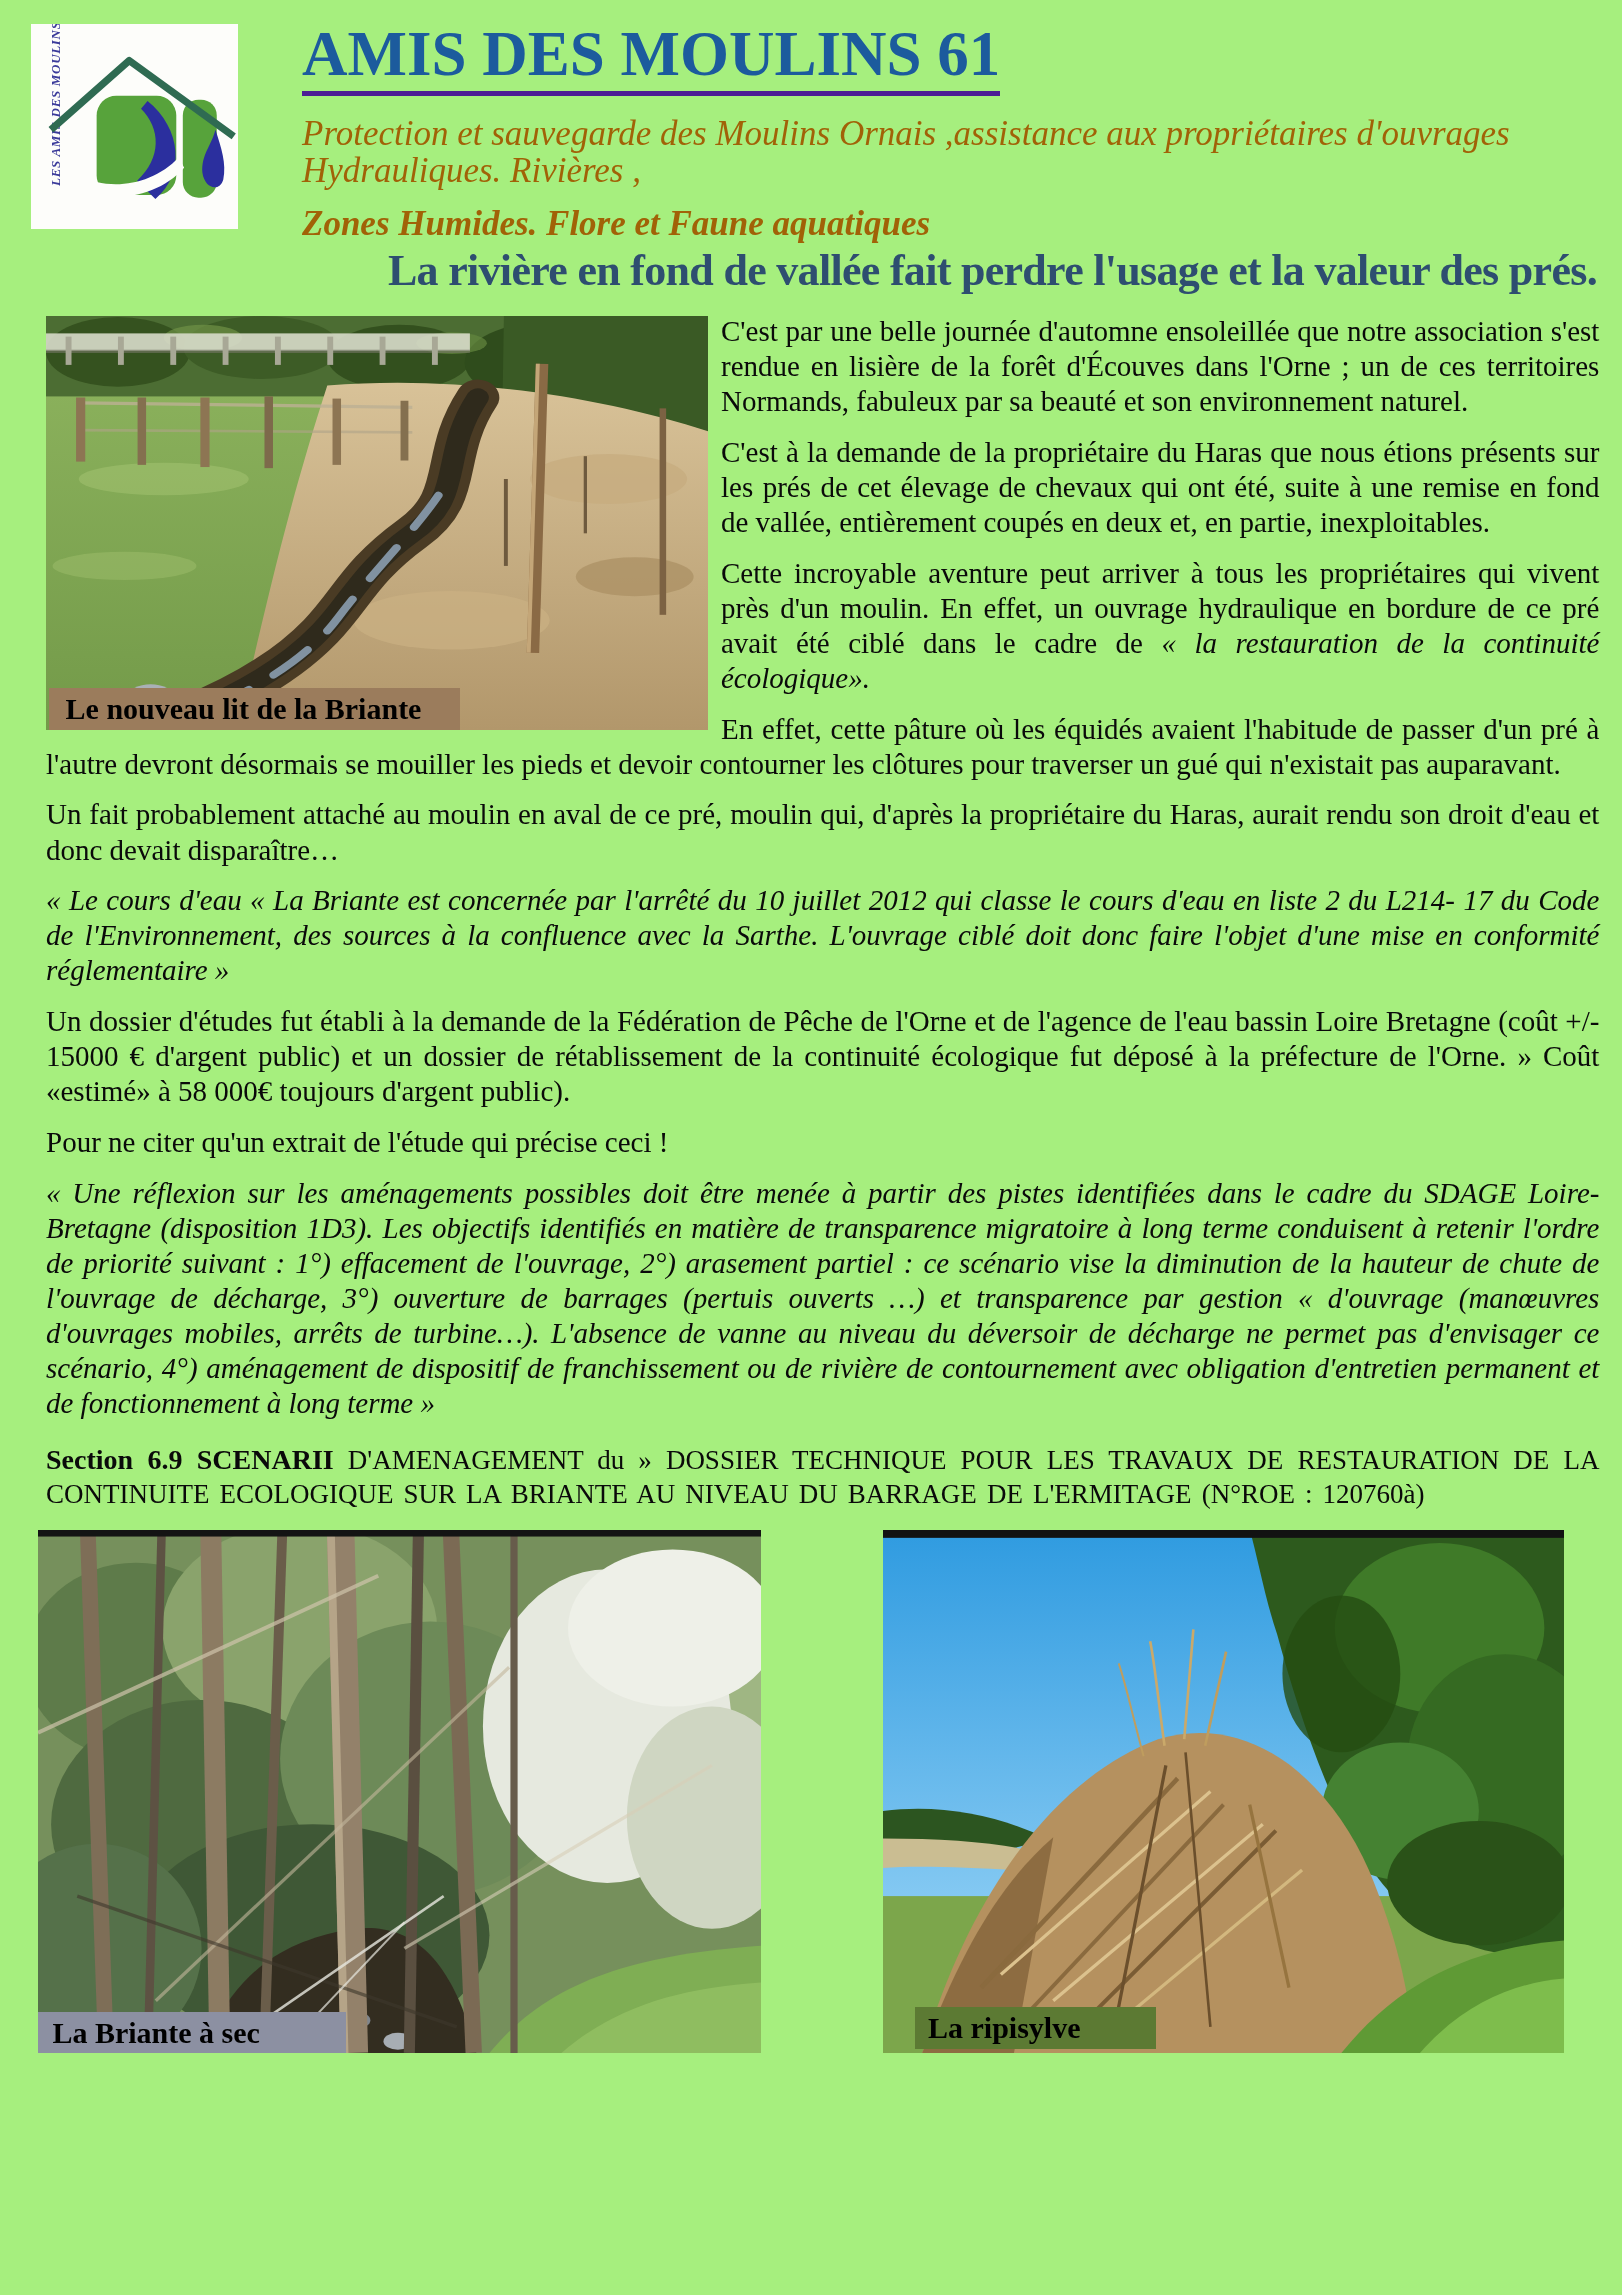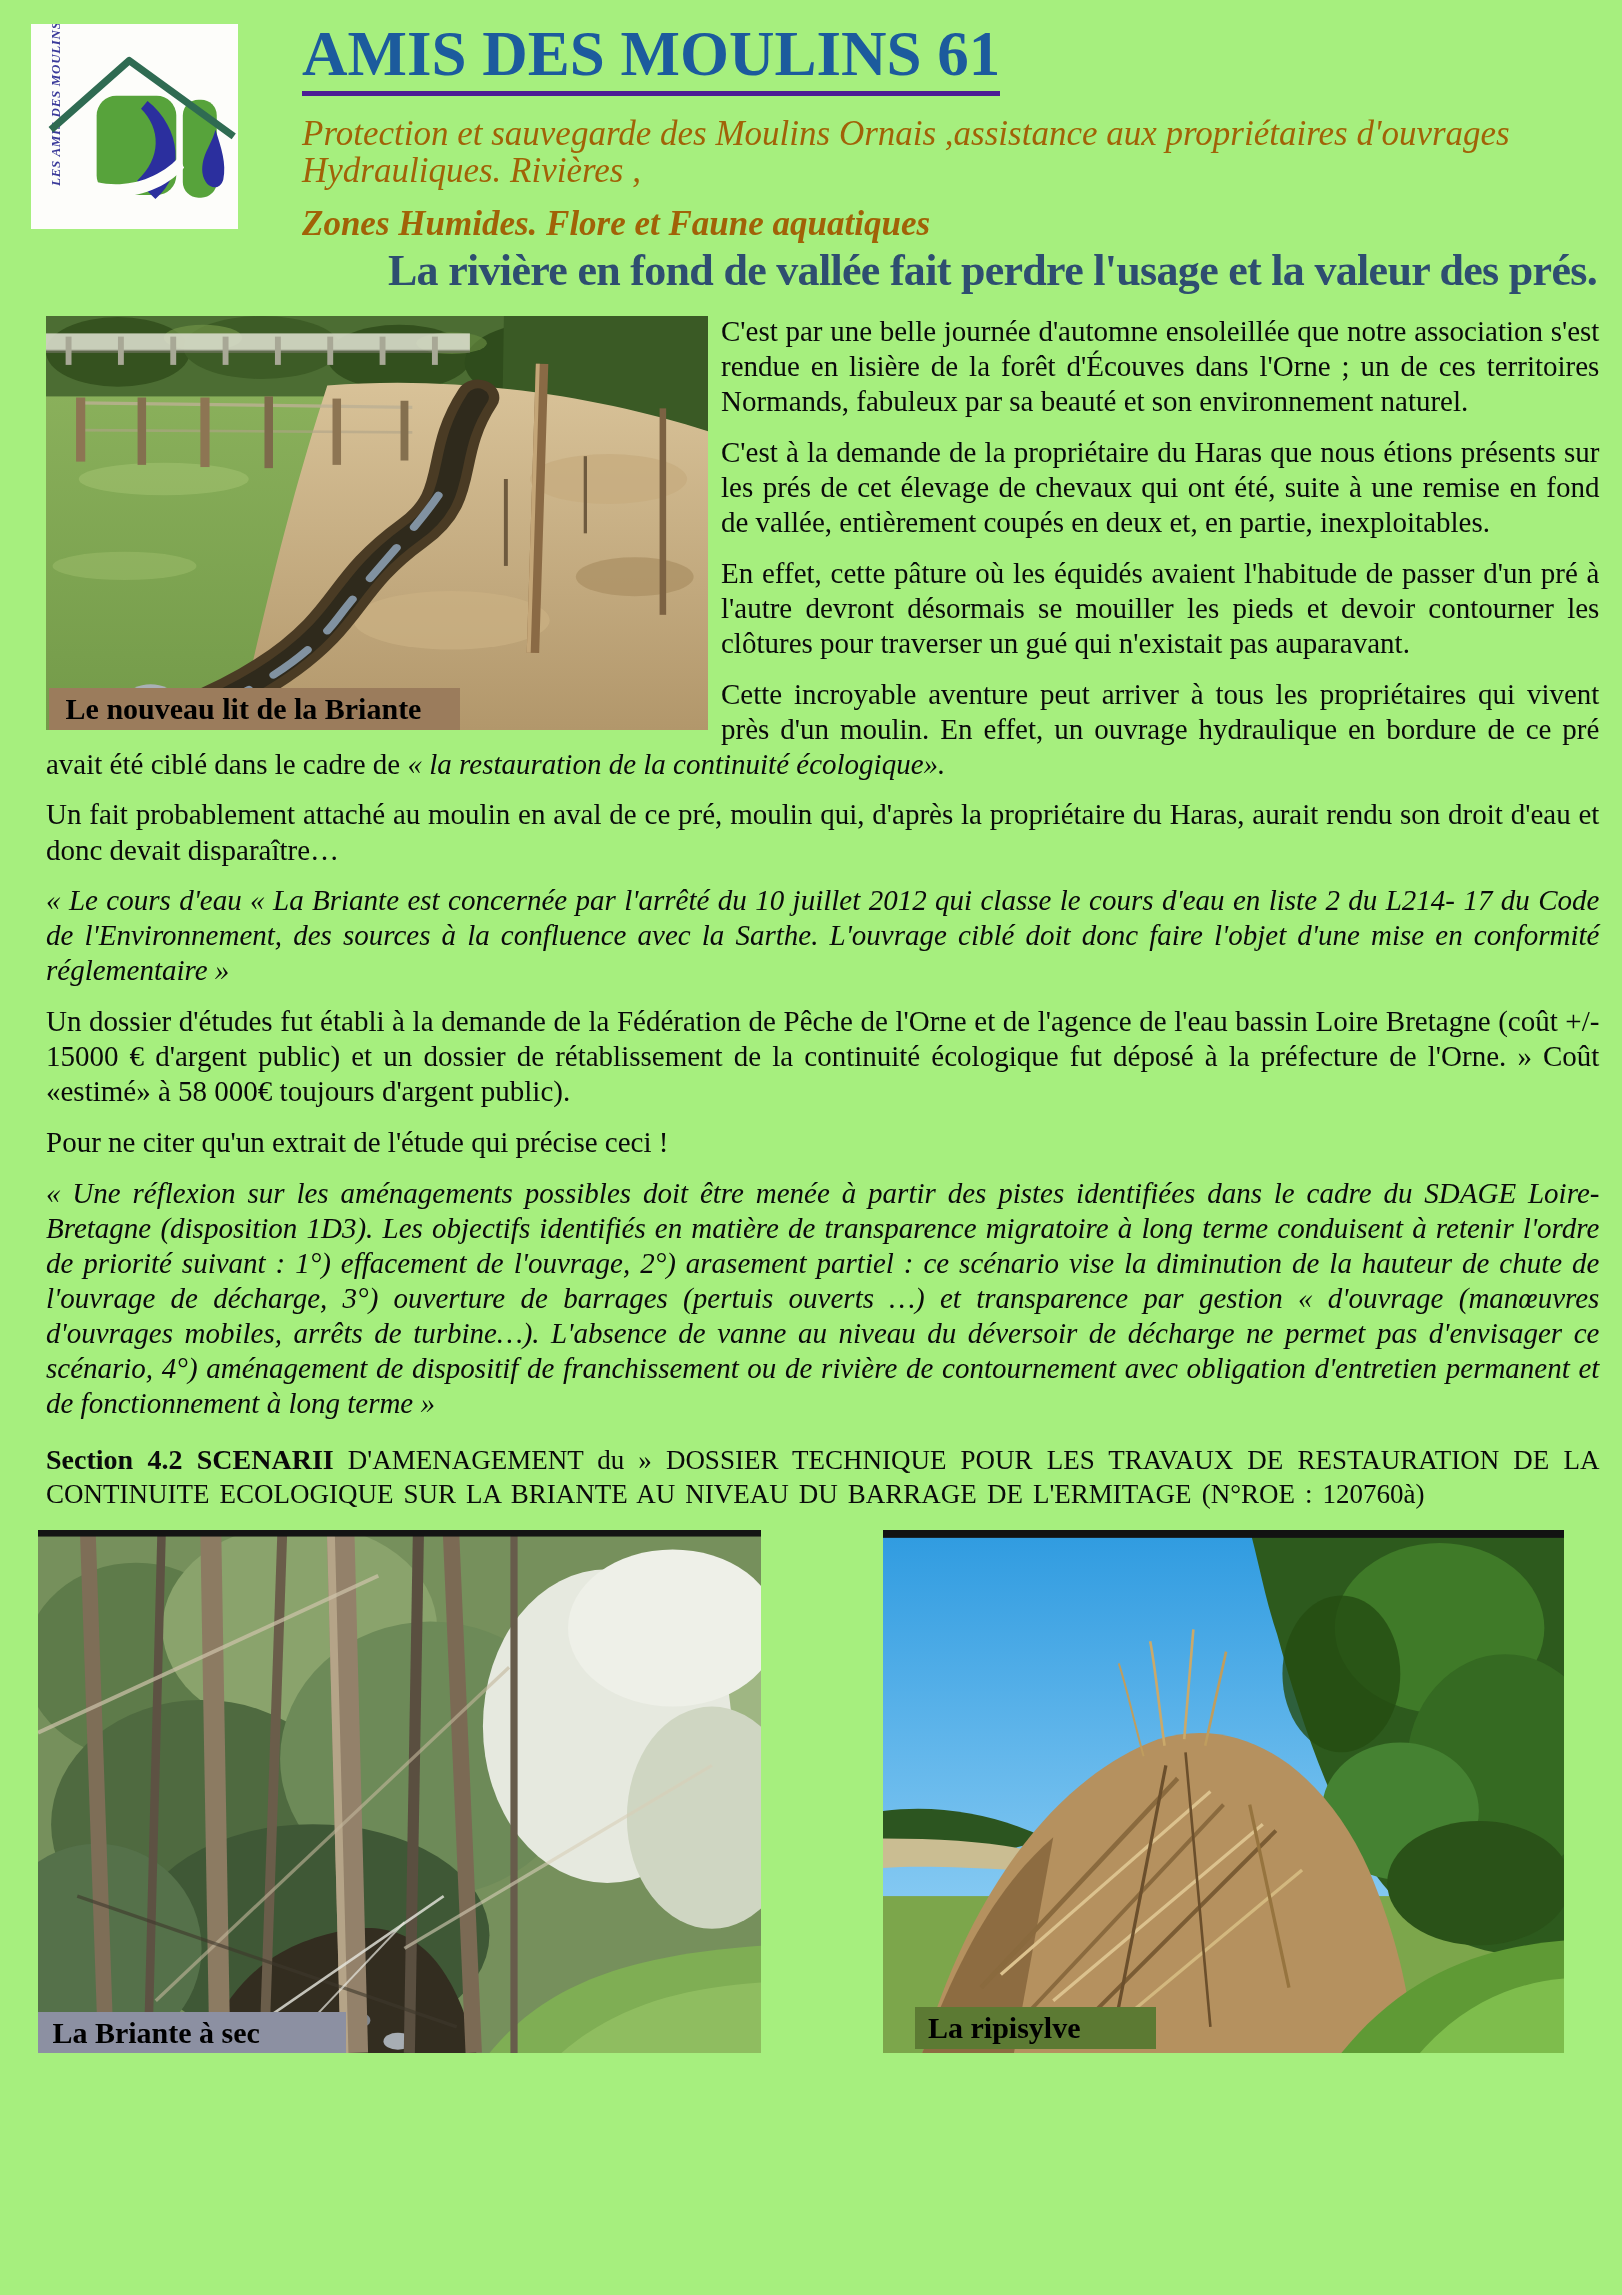--- a/index.html
+++ b/index.html
@@ -170,31 +170,31 @@
         <rect x="742" y="88" width="6" height="532" fill="#c4a678" transform="rotate(1.5 750 350)"></rect>
         <rect x="938" y="170" width="10" height="380" fill="#7c6243"></rect>
         <rect x="700" y="300" width="6" height="160" fill="#6e5a3e"></rect>
         <rect x="822" y="258" width="5" height="142" fill="#6e5a3e"></rect>
       </svg>
       <div class="photo-cap cap-new">Le nouveau lit de la Briante</div>
     </div>
 
     <p>C'est par une belle journée d'automne ensoleillée que notre association s'est rendue en lisière de la forêt d'Écouves dans l'Orne ;  un de ces territoires Normands, fabuleux par sa beauté et son environnement naturel.</p>
     <p>C'est à la demande de la propriétaire du Haras que nous étions présents sur les prés de cet élevage de chevaux qui ont été, suite à une remise en fond de vallée, entièrement coupés en deux et,  en partie,  inexploitables.</p>
+    <p><span>Cette incroyable aventure peut arriver à tous les propriétaires qui vivent près d'un moulin. En effet,  un ouvrage hydraulique en bordure de ce pré avait été ciblé dans le cadre de  </span><span class="italic">« la restauration de la continuité écologique».</span></p>
     <p>En effet,  cette pâture où les équidés avaient l'habitude de passer d'un pré à l'autre devront désormais se mouiller les pieds et devoir contourner les clôtures pour traverser un gué qui n'existait pas auparavant.</p>
-    <p><span>Cette incroyable aventure peut arriver à tous les propriétaires qui vivent près d'un moulin. En effet,  un ouvrage hydraulique en bordure de ce pré avait été ciblé dans le cadre de  </span><span class="italic">« la restauration de la continuité écologique».</span></p>
     <p>Un fait probablement attaché au moulin en aval de ce pré, moulin qui,  d'après la propriétaire du Haras,  aurait rendu son droit d'eau et donc devait disparaître…</p>
     <p class="italic">« Le cours d'eau « La Briante est concernée par l'arrêté du 10 juillet 2012 qui classe le cours d'eau en liste 2 du L214- 17 du Code de l'Environnement, des sources à la confluence avec la Sarthe. L'ouvrage ciblé doit donc faire l'objet d'une mise en conformité réglementaire »</p>
     <p>Un dossier d'études fut établi à la demande de la Fédération de Pêche de l'Orne et de l'agence de l'eau bassin Loire Bretagne (coût +/- 15000 € d'argent public)  et un dossier  de rétablissement de la continuité écologique fut déposé à la préfecture de l'Orne. » Coût «estimé»  à 58 000€ toujours d'argent public).</p>
     <p>Pour ne citer qu'un extrait de l'étude  qui précise ceci !</p>
     <p class="italic">« Une réflexion sur les aménagements possibles doit être menée à partir des pistes identifiées dans le cadre du SDAGE Loire-Bretagne (disposition 1D3). Les objectifs identifiés en matière de transparence migratoire à long terme conduisent à retenir l'ordre de priorité suivant : 1°) effacement de l'ouvrage, 2°) arasement partiel : ce scénario vise la diminution de la hauteur de chute de l'ouvrage de décharge, 3°) ouverture de barrages (pertuis ouverts …) et transparence par gestion « d'ouvrage (manœuvres d'ouvrages mobiles, arrêts de turbine…). L'absence de vanne au niveau du déversoir de décharge ne permet pas d'envisager ce scénario, 4°) aménagement de dispositif de franchissement ou de rivière de contournement avec obligation d'entretien permanent et de fonctionnement à long terme »</p>
   </div>
 
   <div class="section-para">
-    <b>Section 4.2 SCENARII</b><span> D'AMENAGEMENT  du »  DOSSIER  TECHNIQUE  POUR  LES  TRAVAUX  DE  RESTAURATION  DE  LA CONTINUITE ECOLOGIQUE SUR LA BRIANTE AU NIVEAU DU BARRAGE DE L'ERMITAGE (N°ROE : 120760à)</span>
+    <b>Section 6.9 SCENARII</b><span> D'AMENAGEMENT  du »  DOSSIER  TECHNIQUE  POUR  LES  TRAVAUX  DE  RESTAURATION  DE  LA CONTINUITE ECOLOGIQUE SUR LA BRIANTE AU NIVEAU DU BARRAGE DE L'ERMITAGE (N°ROE : 120760à)</span>
   </div>
 
   <div class="bottom-photos">
 
     <div class="fig fig-dry">
       <svg viewBox="0 0 1105 800" preserveAspectRatio="none">
         <rect width="1105" height="800" fill="#76905c"></rect>
         <ellipse cx="150" cy="200" rx="170" ry="150" fill="#5e7b4a"></ellipse>
         <ellipse cx="400" cy="150" rx="210" ry="160" fill="#8aa36c"></ellipse>
         <ellipse cx="250" cy="450" rx="230" ry="190" fill="#4f6a40"></ellipse>

